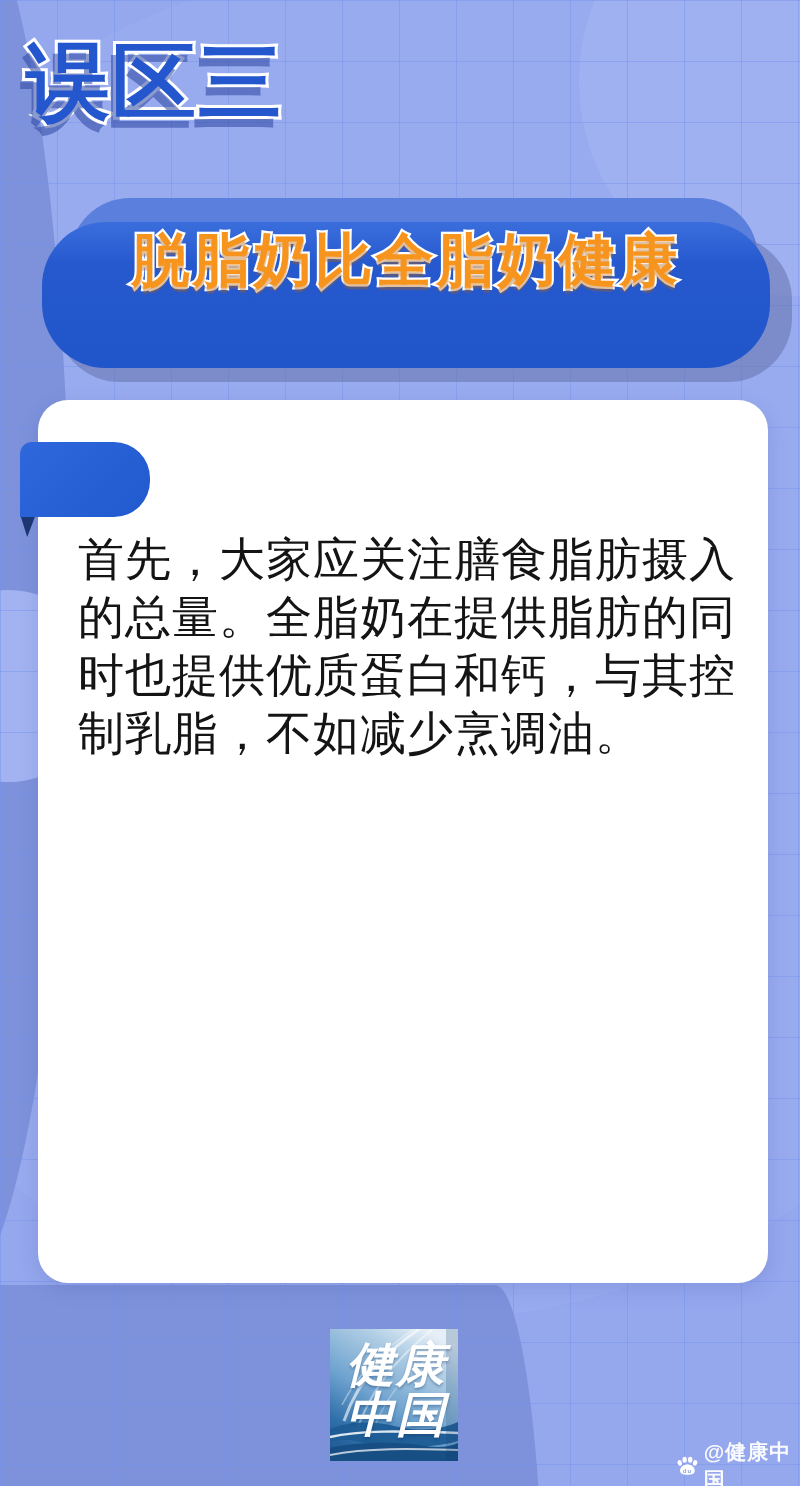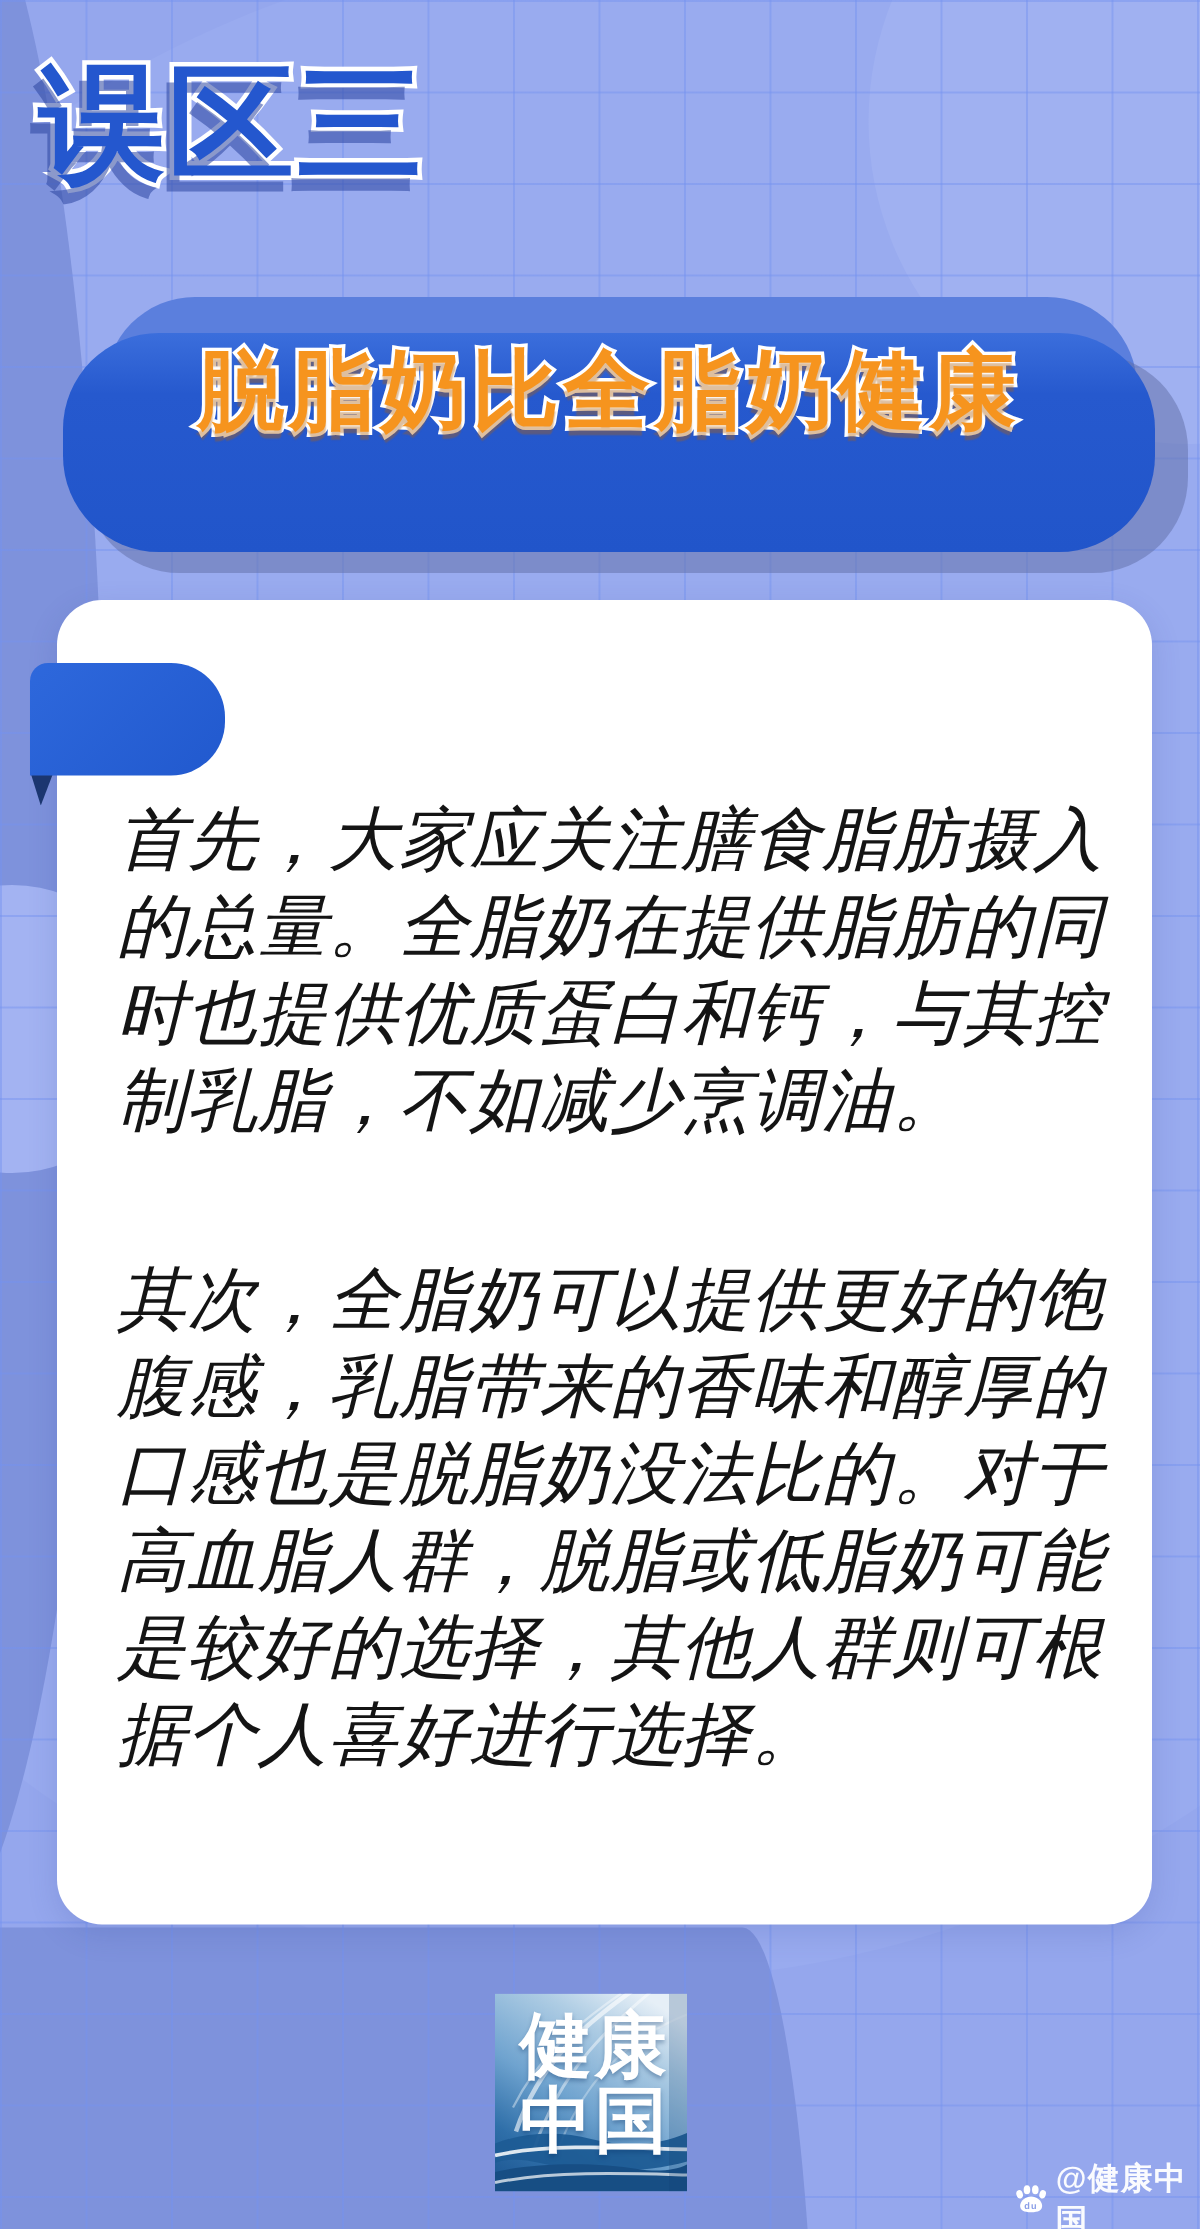--- a/index.html
+++ b/index.html
@@ -33,32 +33,32 @@
   .banner-main{position:absolute;left:42px;top:222px;width:728px;height:146px;border-radius:64px;
     background:linear-gradient(180deg,#3B6EDC 0%,#2659CE 28%,#2155CA 100%);
     display:flex;align-items:flex-start;justify-content:center;}
   .banner-title{font-size:58px;font-weight:900;letter-spacing:3px;color:#F6941E;
     -webkit-text-stroke:4.5px #fff;paint-order:stroke fill;
     text-shadow:0 5px 1px rgba(172,96,14,0.4);}
 
   
   .card{position:absolute;left:38px;top:400px;width:730px;height:883px;background:#ffffff;
     border-radius:30px;box-shadow:0 6px 20px rgba(40,60,140,0.15);
-    box-sizing:border-box;padding:130px 28px 0 40px;font-style:italic;}
+    box-sizing:border-box;padding:130px 28px 0 40px;}
   .card p{margin:0 0 75px;white-space:pre-line;
     font-size:46px;line-height:58px;letter-spacing:1px;color:#141414;}
 
   
   .bubble-fold{position:absolute;left:20px;top:514px;width:16px;height:23px;background:#1B3670;
     clip-path:polygon(0 0,100% 0,45% 100%);}
   .bubble{position:absolute;left:20px;top:442px;width:130px;height:75px;
     background:linear-gradient(135deg,#2E68DC,#2159CE);border-radius:12px 36px 36px 0;}
 
   
-  .logo{position:absolute;left:330px;top:1329px;width:128px;height:132px;overflow:hidden;}
+  .logo{position:absolute;left:330px;top:1329px;width:128px;height:132px;overflow:hidden;font-style:italic;}
   .logo svg{position:absolute;inset:0;}
   .logo-row{position:absolute;left:0;width:100%;text-align:center;padding-left:5px;box-sizing:border-box;
     font-weight:900;color:#fff;font-size:48px;line-height:48px;letter-spacing:2px;
     text-shadow:0 2px 3px rgba(10,50,100,0.35);}
   .logo-row1{top:12px;}
   .logo-row2{top:62px;text-align:center;}
 
   
   .watermark{position:absolute;left:676px;top:1438px;display:flex;align-items:center;gap:5px;
     color:rgba(255,255,255,0.95);font-size:21px;font-weight:700;letter-spacing:1px;}
@@ -81,26 +81,20 @@
   <div class="banner-shadow"></div>
   <div class="banner-main">
     <span class="banner-title">脱脂奶比全脂奶健康</span>
   </div>
 
   <div class="card">
     <p>首先，大家应关注膳食脂肪摄入
 的总量。全脂奶在提供脂肪的同
 时也提供优质蛋白和钙，与其控
 制乳脂，不如减少烹调油。</p>
-    <p>其次，全脂奶可以提供更好的饱
-腹感，乳脂带来的香味和醇厚的
-口感也是脱脂奶没法比的。对于
-高血脂人群，脱脂或低脂奶可能
-是较好的选择，其他人群则可根
-据个人喜好进行选择。</p>
   </div>
 
   <div class="bubble-fold"></div>
   <div class="bubble"></div>
 
   <div class="logo">
     <svg width="128" height="132" viewBox="0 0 128 132">
       <defs>
         <linearGradient id="lgbg" x1="0.75" y1="0" x2="0.15" y2="1">
           <stop offset="0" stop-color="#E6EFF7"></stop>

